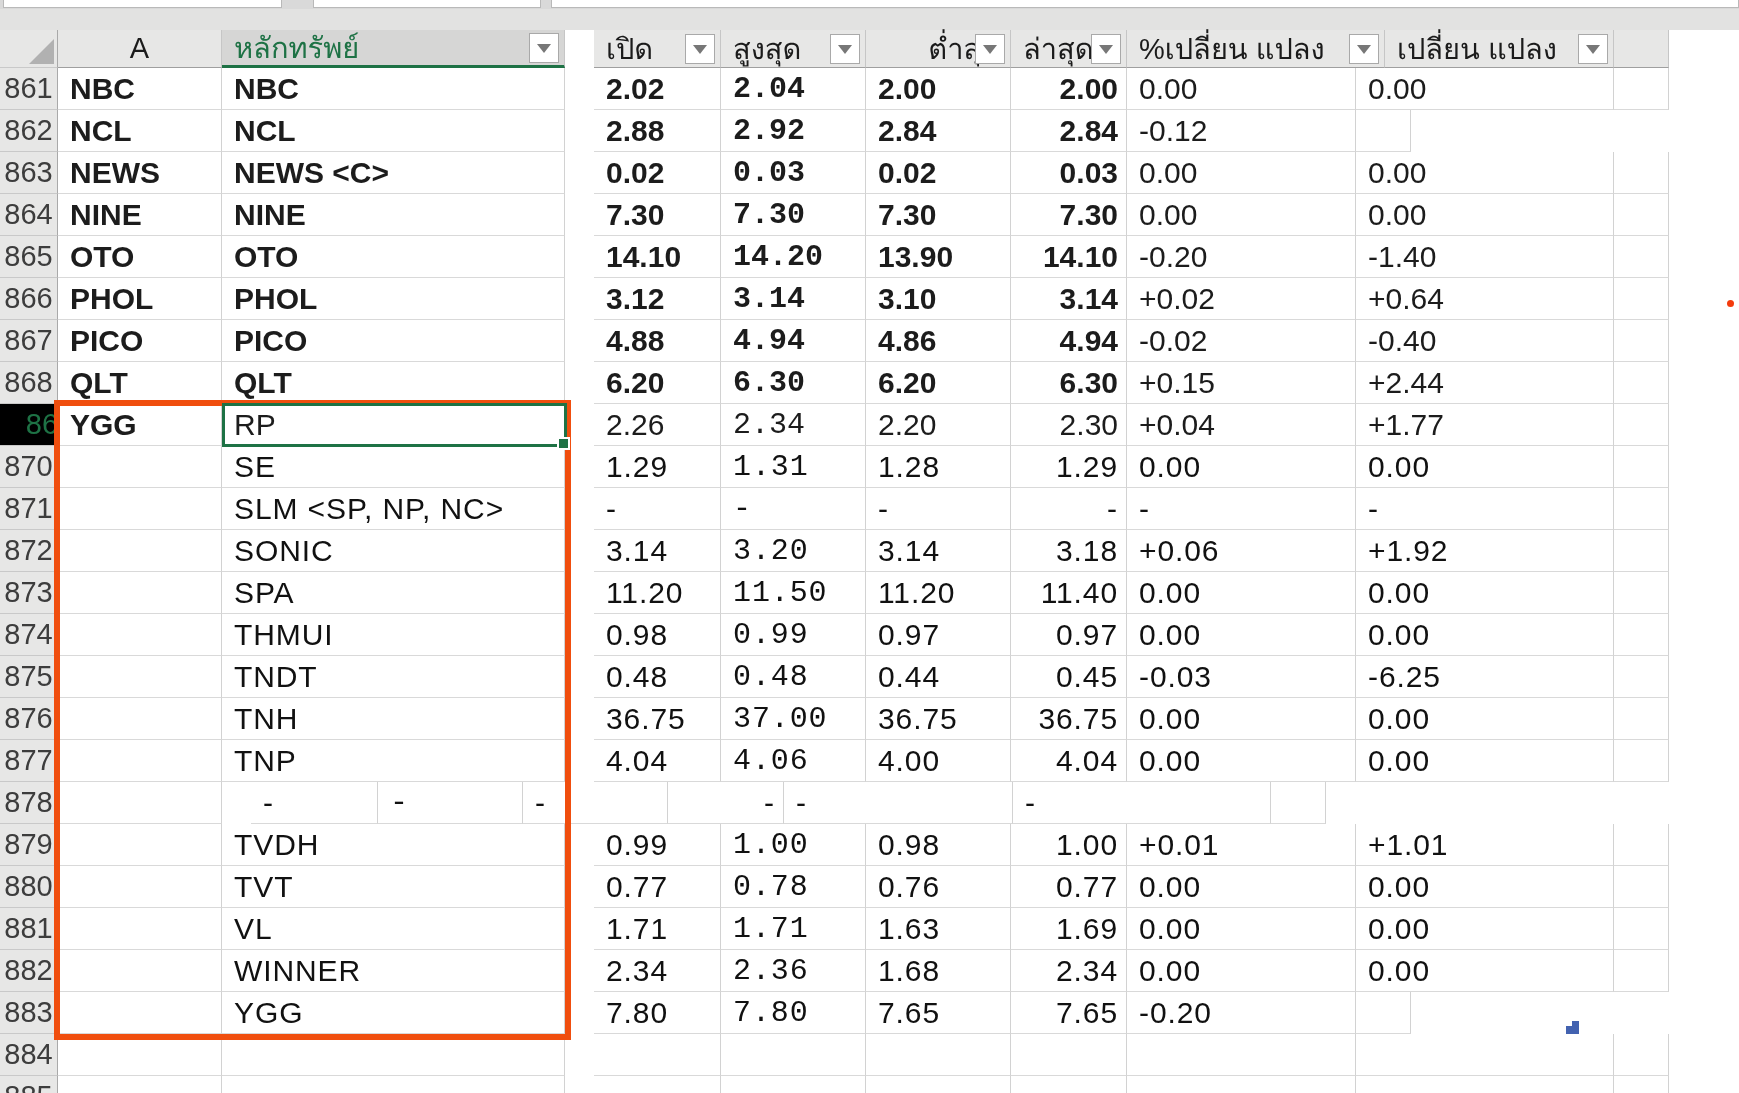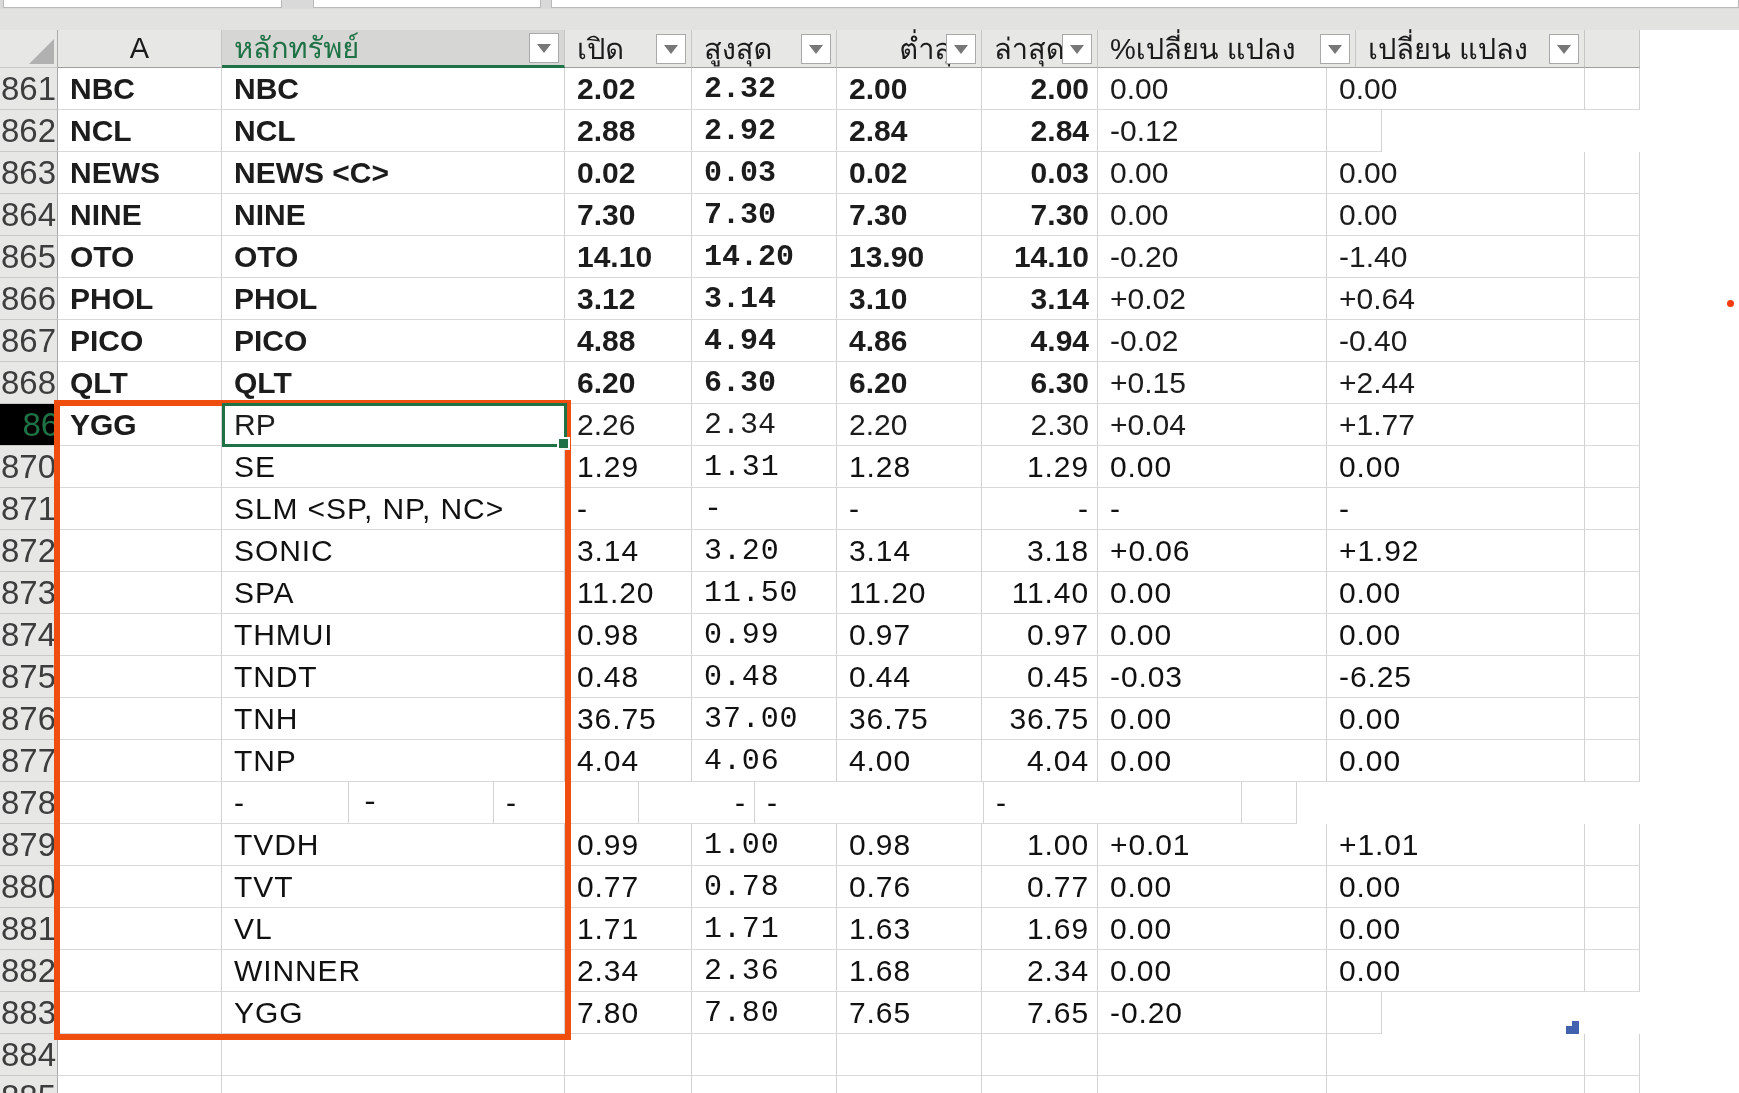--- a/index.html
+++ b/index.html
@@ -14,28 +14,28 @@
   .row{display:flex;height:42px;box-sizing:border-box;}
   .hrow{display:flex;height:38px;box-sizing:border-box;}
   .cell{display:flex;align-items:center;box-sizing:border-box;white-space:nowrap;
         border-right:1px solid #d2d2d2;border-bottom:1px solid #d9d9d9;background:#fff;
         font-size:30px;color:#1c1c1c;padding:0 0 0 12px;overflow:hidden;}
   .hcell{display:flex;align-items:center;position:relative;box-sizing:border-box;white-space:nowrap;
          background:#e7e7e6;border-right:1px solid #c6c6c6;border-bottom:1px solid #9f9f9f;
          font-size:29px;color:#1b1b1b;padding:0 10px 0 12px;}
   .gut{display:flex;align-items:center;justify-content:center;box-sizing:border-box;
        width:58px;background:#e7e7e6;border-right:1px solid #a9a9a9;border-bottom:1px solid #c9c9c9;
-       font-size:33px;color:#3d3d3d;flex:0 0 58px;}
+       font-size:29px;color:#3d3d3d;flex:0 0 58px;}
   .gut-cur{background:#000000;color:#1E7245;border-right:2px solid #1E7245;padding-left:44px;}
   .corner{justify-content:flex-end;align-items:flex-end;padding:0 3px 3px 0;}
   .tri{width:0;height:0;border-bottom:25px solid #b1b1b1;border-left:25px solid transparent;}
 
   .c-a{width:164px;flex:0 0 164px;}
   .c-name{width:343px;flex:0 0 343px;}
-  .c-open{width:127px;flex:0 0 127px;}
+  .c-open{width:127px;flex:0 0 127px;margin-left:29px;}
   .c-high{width:145px;flex:0 0 145px;font-family:Liberation Mono, monospace;}
   .c-low{width:145px;flex:0 0 145px;justify-content:flex-end;}
   .c-last{width:116px;flex:0 0 116px;}
   .c-chg{width:229px;flex:0 0 229px;}
   .c-pct{width:258px;flex:0 0 258px;}
   .c-x{width:55px;flex:0 0 55px;}
   .al{justify-content:flex-start;}
   .ar{justify-content:flex-end;padding:0 8px 0 0;}
   .fw-b{font-weight:700;}
   .lt{font-weight:400;letter-spacing:0.9px;color:#111;}
@@ -122,21 +122,21 @@
           </div>
       </div>
       <div class="hcell c-x"></div>
     </div>
     <div id="rows-container">
         <div class="row">
           <div class="gut">861</div>
           <div class="cell c-a al fw-b">NBC</div>
           <div class="cell c-name al fw-b">NBC</div>
           <div class="cell c-open al fw-b">2.02</div>
-          <div class="cell c-high al fw-b">2.32</div>
+          <div class="cell c-high al fw-b">2.04</div>
           <div class="cell c-low al fw-b">2.00</div>
           <div class="cell c-last ar fw-b">2.00</div>
           <div class="cell c-chg al">0.00</div>
           <div class="cell c-pct al">0.00</div>
           <div class="cell c-x"></div>
         </div>
         <div class="row">
           <div class="gut">862</div>
           <div class="cell c-a al fw-b">NCL</div>
           <div class="cell c-name al fw-b">NCL</div>

